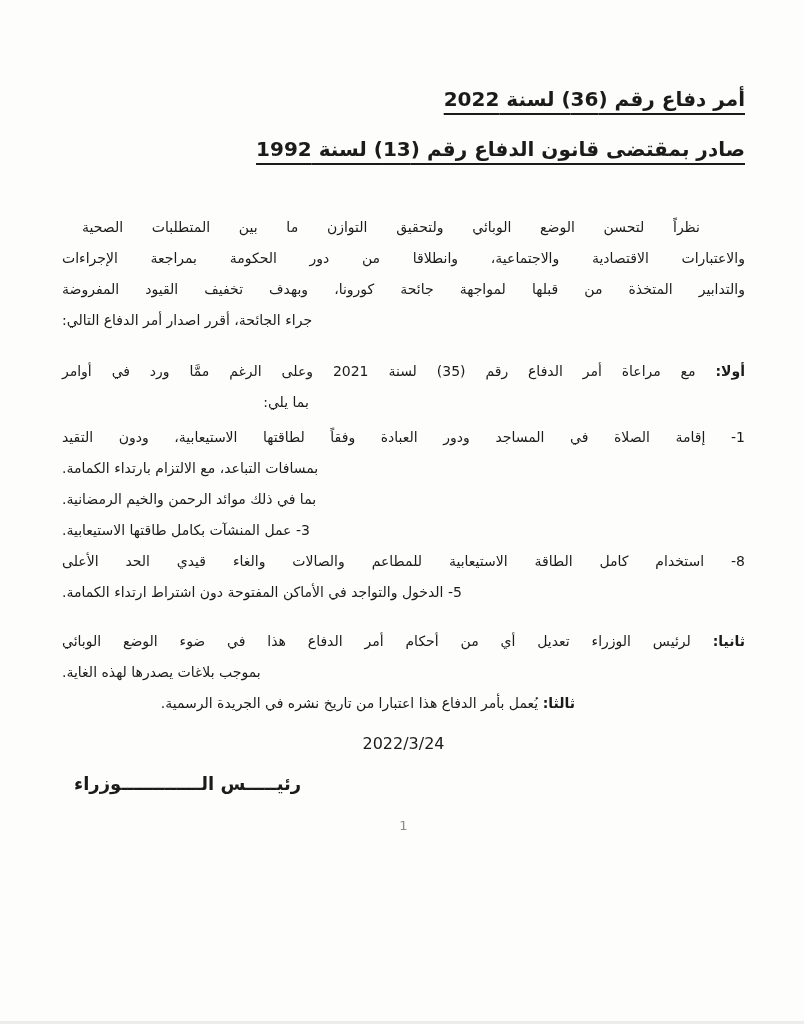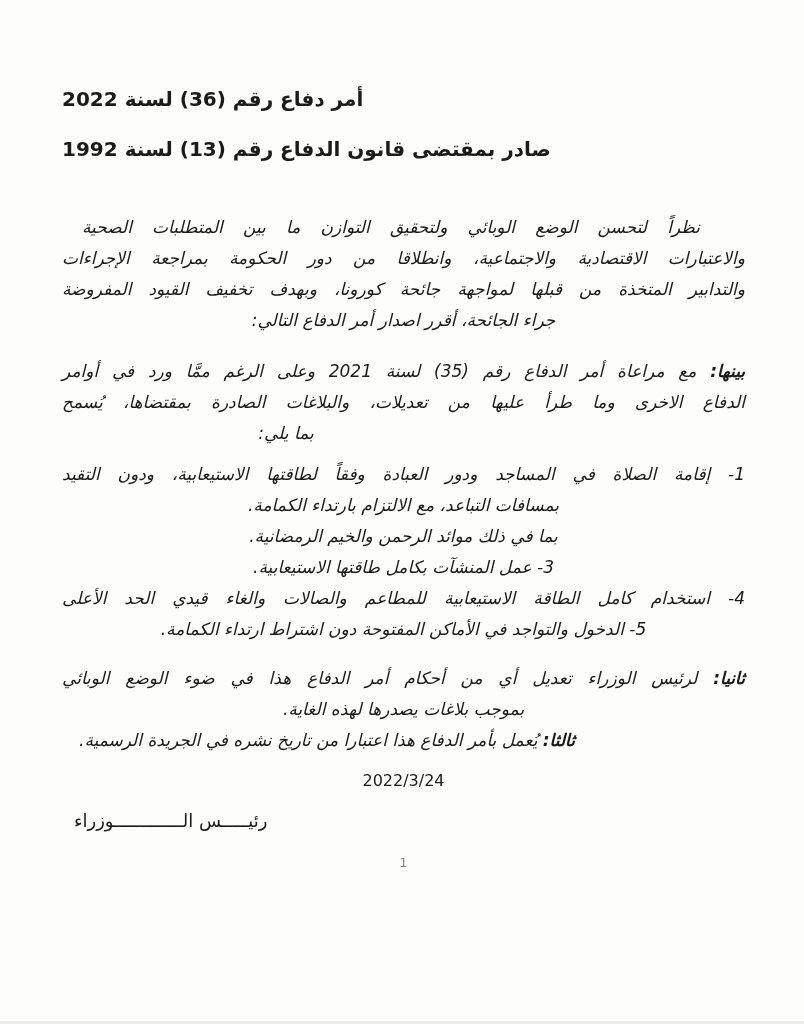--- a/index.html
+++ b/index.html
@@ -10,56 +10,56 @@
     background: #fdfdfc;
     overflow: hidden;
     direction: rtl;
     font-family: "DejaVu Sans", sans-serif;
     color: #1b1b1b;
     box-sizing: border-box;
     padding: 86px 59px 0 62px;
     border-bottom: 3px solid #ececea;
   }
   .title {
-    text-align: left;
+    text-align: right;
     font-weight: bold;
     font-size: 20px;
     line-height: 26px;
+    text-decoration: underline;
     text-underline-offset: 7px;
     text-decoration-thickness: 2px;
   }
   .title.t1 { margin-bottom: 24px; }
   .title.t2 { margin-bottom: 50px; }
   .line {
-    font-size: 17px;
+    font-size: 14px;
     line-height: 31px;
     white-space: normal;
-    font-style: italic;
   }
   .justify { text-align: justify; text-align-last: justify; }
-  .center  { text-align: center; }
+  .center  { text-align: left; }
   .p1-first { padding-right: 45px; padding-left: 20px; }
   .short-right { text-align: center; padding-right: 235px; }
   .third-line  { text-align: right; padding-right: 170px; }
   .lbl { font-weight: bold; }
   .sec-gap-1 { margin-top: 20px; }
-  .sec-gap-2 { margin-top: 10px; }
+  .sec-gap-2 { margin-top: 4px; }
   .sec-gap-3 { margin-top: 18px; }
   .sec-gap-4 { }
   .date-line {
     margin-top: 10px;
     text-align: center;
     font-size: 16px;
     line-height: 30px;
   }
   .signature {
     margin-top: 6px;
     text-align: left;
     padding-left: 12px;
-    font-weight: normal;
+    font-weight: bold;
     font-size: 18px;
     line-height: 37px;
   }
   .page-number {
     margin-top: 16px;
     text-align: center;
     color: #8a8a8a;
     font-size: 13px;
   }
 </style>
@@ -72,31 +72,30 @@
   <div class="title t2">صادر بمقتضى قانون الدفاع رقم (13) لسنة 1992</div>
 
   <div>
     <div class="line justify p1-first">نظراً لتحسن الوضع الوبائي ولتحقيق التوازن ما بين المتطلبات الصحية</div>
     <div class="line justify">والاعتبارات الاقتصادية والاجتماعية، وانطلاقا من دور الحكومة بمراجعة الإجراءات</div>
     <div class="line justify">والتدابير المتخذة من قبلها لمواجهة جائحة كورونا، وبهدف تخفيف القيود المفروضة</div>
     <div class="line center">جراء الجائحة، أقرر اصدار أمر الدفاع التالي:</div>
   </div>
 
   <div class="sec-gap-1">
-    <div class="line justify"><b class="lbl">بينها:</b> <span>مع مراعاة أمر الدفاع رقم (35) لسنة 2021 وعلى الرغم ممَّا ورد في أوامر</span></div>
-    <div class="line justify">الدفاع الاخرى وما طرأ عليها من تعديلات، والبلاغات الصادرة بمقتضاها، يُسمح</div>
+    <div class="line justify"><b class="lbl">أولا:</b> <span>مع مراعاة أمر الدفاع رقم (35) لسنة 2021 وعلى الرغم ممَّا ورد في أوامر</span></div>
     <div class="line short-right">بما يلي:</div>
   </div>
 
   <div class="sec-gap-2">
     <div class="line justify">1- إقامة الصلاة في المساجد ودور العبادة وفقاً لطاقتها الاستيعابية، ودون التقيد</div>
     <div class="line center">بمسافات التباعد، مع الالتزام بارتداء الكمامة.</div>
     <div class="line center">بما في ذلك موائد الرحمن والخيم الرمضانية.</div>
     <div class="line center">3- عمل المنشآت بكامل طاقتها الاستيعابية.</div>
-    <div class="line justify">4- استخدام كامل الطاقة الاستيعابية للمطاعم والصالات والغاء قيدي الحد الأعلى</div>
+    <div class="line justify">8- استخدام كامل الطاقة الاستيعابية للمطاعم والصالات والغاء قيدي الحد الأعلى</div>
     <div class="line center">5- الدخول والتواجد في الأماكن المفتوحة دون اشتراط ارتداء الكمامة.</div>
   </div>
 
   <div class="sec-gap-3">
     <div class="line justify"><b class="lbl">ثانيا:</b> <span>لرئيس الوزراء تعديل أي من أحكام أمر الدفاع هذا في ضوء الوضع الوبائي</span></div>
     <div class="line center">بموجب بلاغات يصدرها لهذه الغاية.</div>
   </div>
 
   <div class="sec-gap-4">
     <div class="line third-line"><b class="lbl">ثالثا:</b> <span>يُعمل بأمر الدفاع هذا اعتبارا من تاريخ نشره في الجريدة الرسمية.</span></div>

